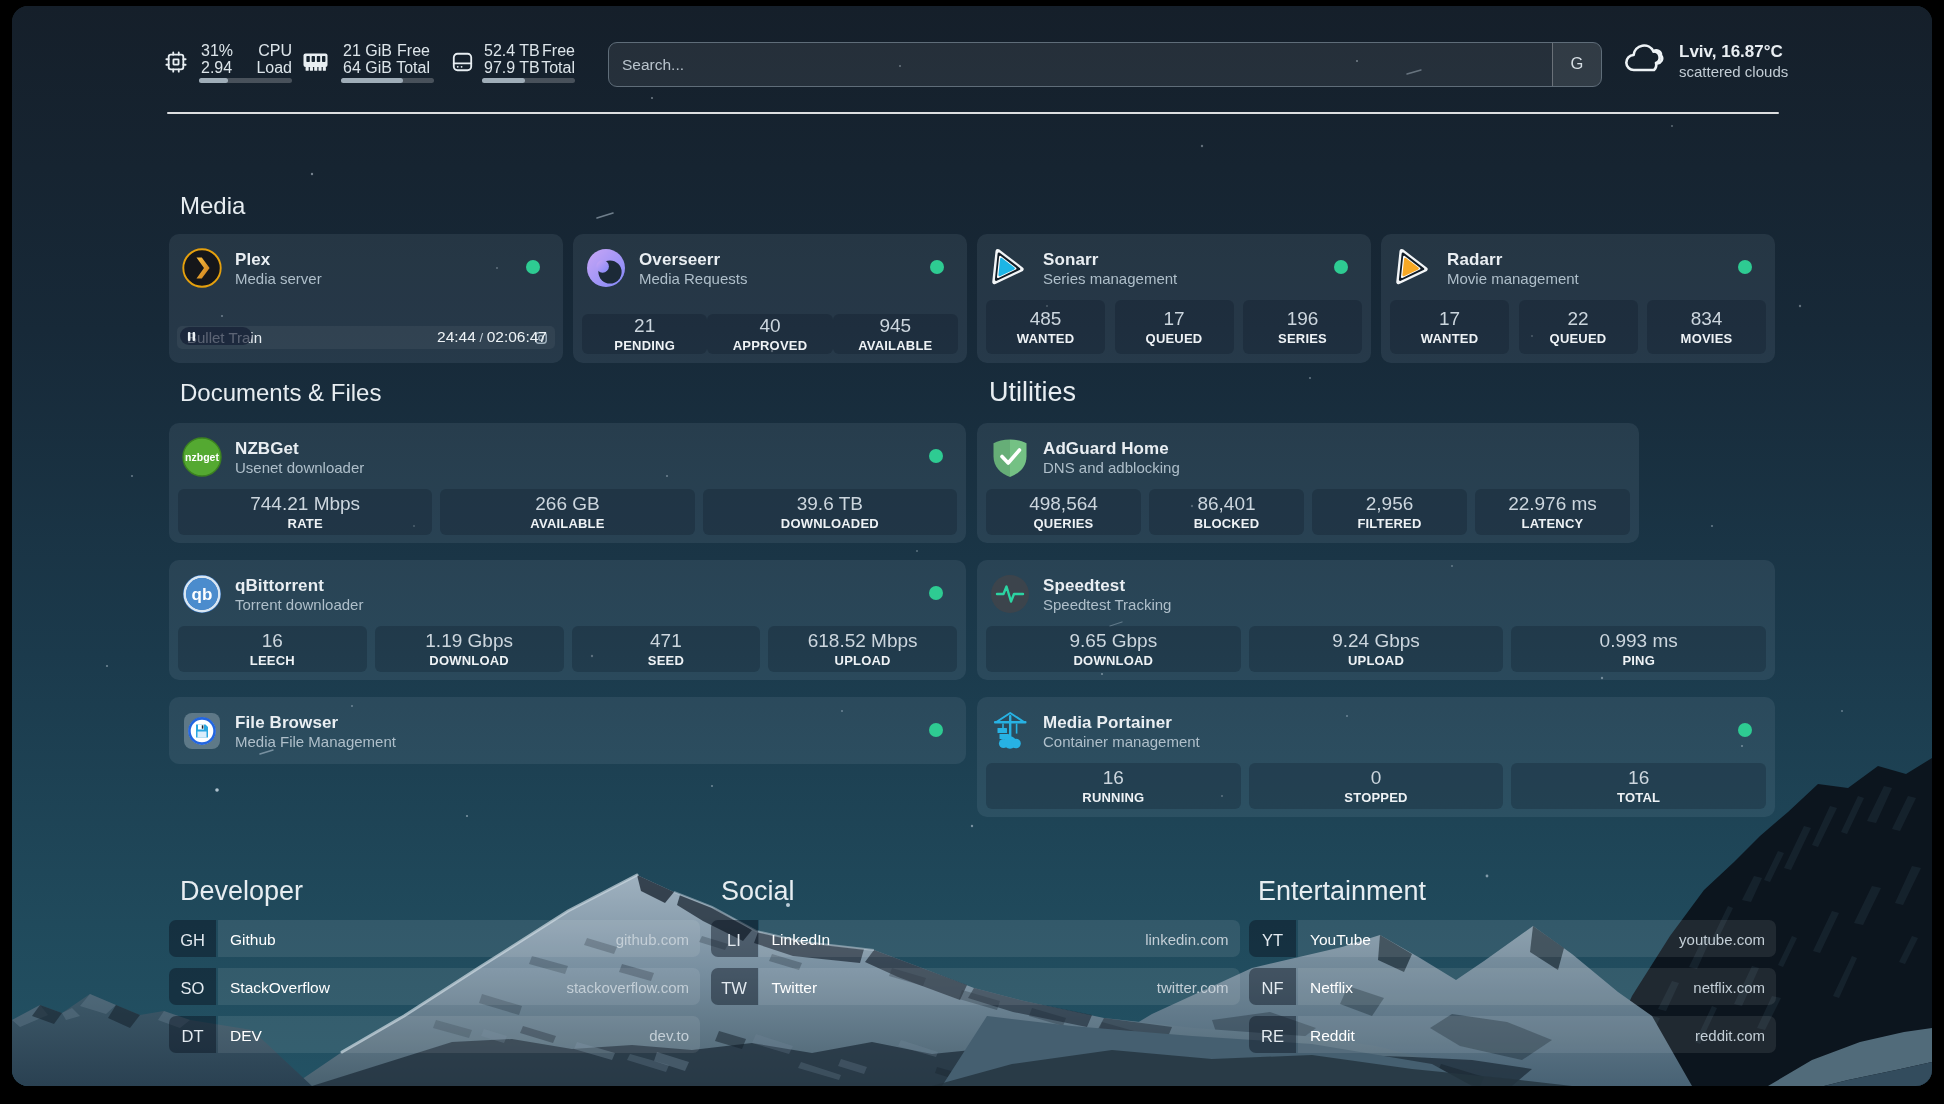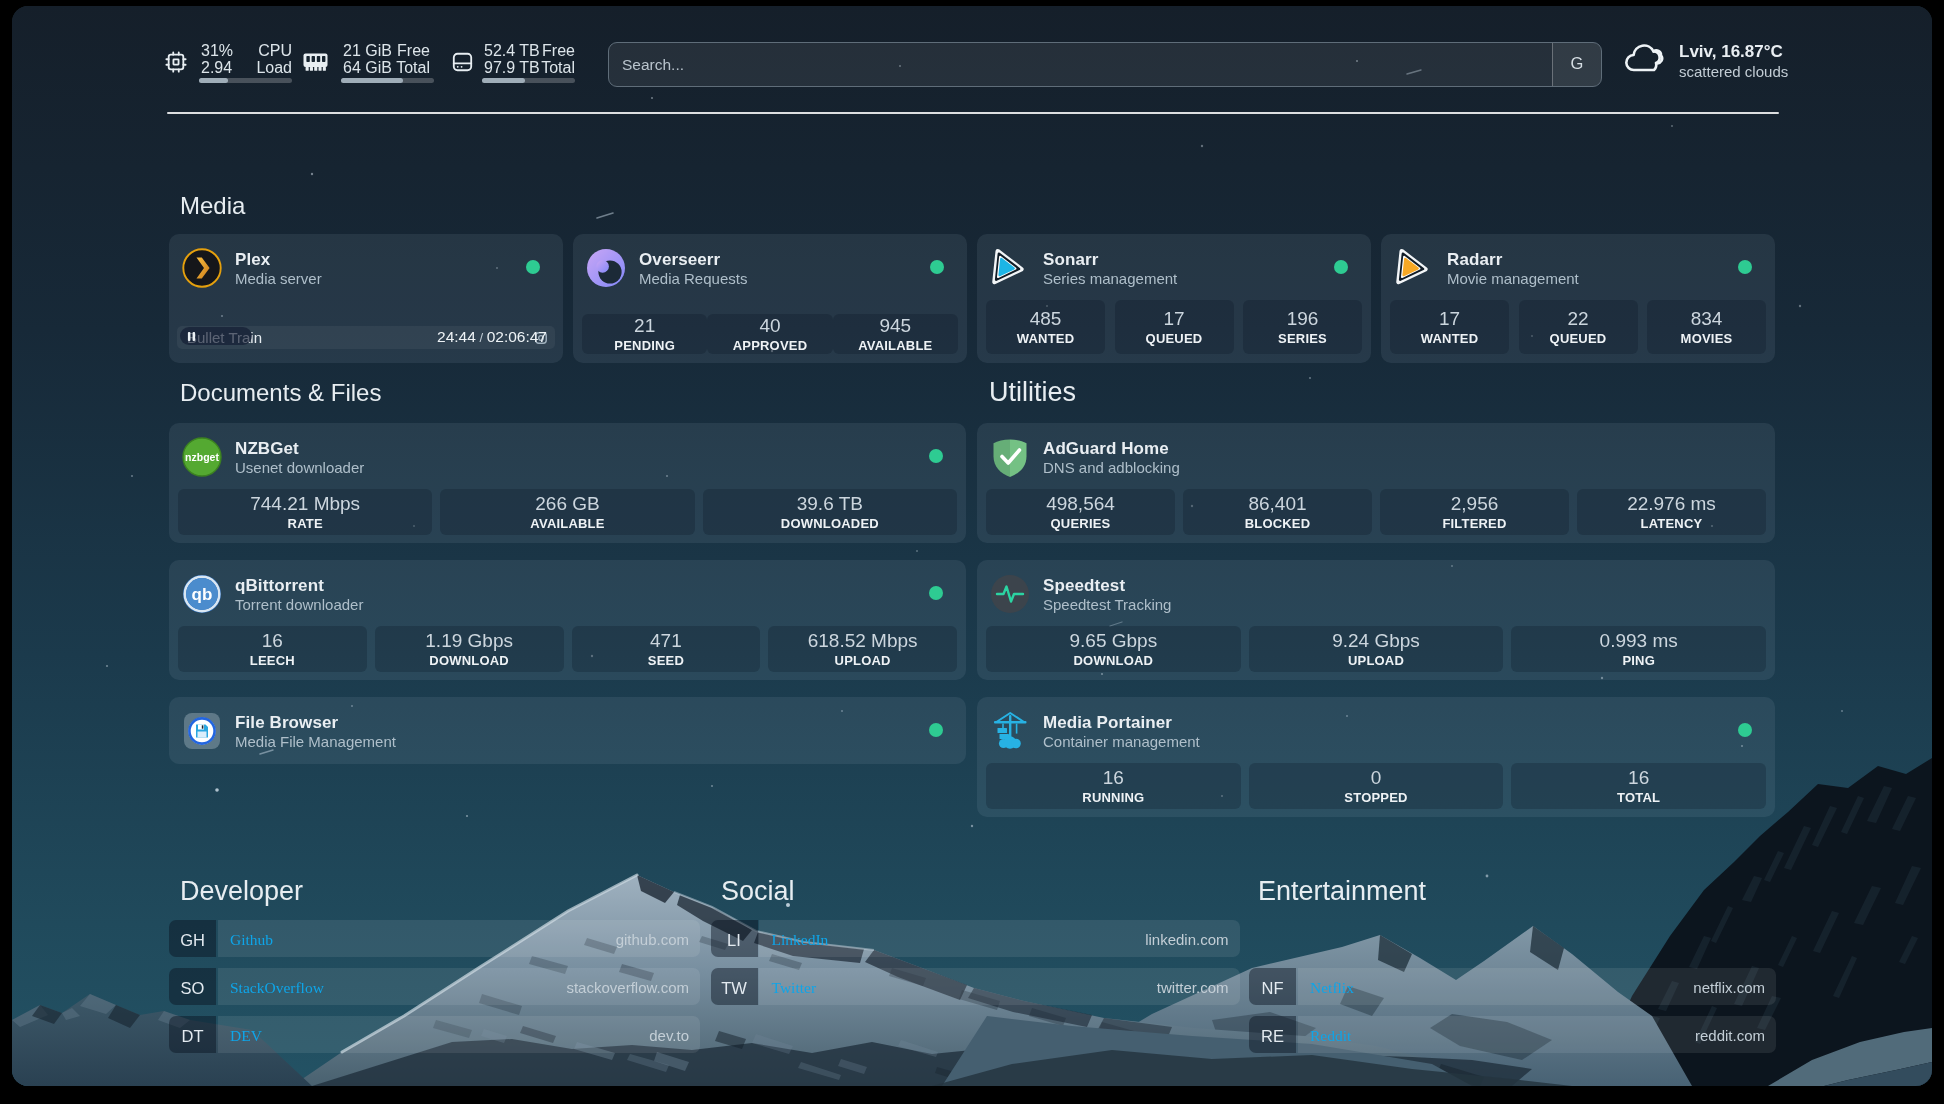--- a/index.html
+++ b/index.html
@@ -22,21 +22,21 @@
 .num { font-size:19px; color:#ccd6de; line-height:23px; }
 .lbl { font-size:13px; font-weight:700; color:#eef2f5; line-height:17px; letter-spacing:0.2px; }
 .h1 { position:absolute; color:#e7edf1; font-weight:500;margin-left:12px; }
 .tbt { position:absolute; font-size:16px; line-height:17px; color:#dde5ea; }
 .tbar { position:absolute; height:5px; border-radius:2.5px; background:rgba(255,255,255,0.22); }
 .tfill { height:5px; border-radius:2.5px; background:#9fadb8; }
 .bm { position:absolute; height:37px; }
 .bmband { position:absolute; left:48.5px; top:0; right:0; bottom:0; background:rgba(255,255,255,0.085); border-radius:0 7px 7px 0; }
 .abbr { position:absolute; left:0; top:0; width:47px; height:37px; background:rgba(8,18,30,0.45);
   border-radius:7px 0 0 7px; text-align:center; line-height:40px; font-size:16.5px; color:#e3eaf0; }
-.bname { position:absolute; left:61px; top:0; height:37px; line-height:40px; font-size:15.5px; color:#0ea5e9;font-family:Liberation Serif, serif; }
+.bname { position:absolute; left:61px; top:0; height:37px; line-height:40px; font-size:15.5px; color:#ffffff; }
 .bdom { position:absolute; right:11px; top:0; height:37px; line-height:40px; font-size:15px; color:#c3ced6; }
 </style>
 </head>
 <body>
 <div class="frame">
 <svg class="bg" viewBox="0 0 1920 1080" preserveAspectRatio="none">
   <defs>
     <linearGradient id="sky" x1="0" y1="0" x2="0" y2="1">
       <stop offset="0" stop-color="#151f2a"></stop>
       <stop offset="0.3" stop-color="#172938"></stop>
@@ -476,21 +476,21 @@
       </g>
     </svg>
     <div class="ctxt">
       <div class="ctitle">File Browser</div>
       <div class="csub">Media File Management</div>
     </div>
   </div>
   <div class="dot"></div>
 </div>
 
-<div class="card" style="left:965px;top:416.5px;width:798px;height:120px;text-decoration:underline;">
+<div class="card" style="left:965px;top:416.5px;width:662px;height:120px;text-decoration:underline;">
   <div class="chead">
     <svg class="cicon" viewBox="0 0 40 40">
       <path d="M20 2.5 C26.5 2.5 32.5 4 36.5 6.2 V19.5 C36.5 29.5 29.5 36.6 20 40 Z" fill="#74c184"></path>
       <path d="M20 2.5 C13.5 2.5 7.5 4 3.5 6.2 V19.5 C3.5 29.5 10.5 36.6 20 40 Z" fill="#66ae77"></path>
       <path d="M12 19.5 L18.2 26 L29.5 13" fill="none" stroke="#ffffff" stroke-width="3.6" stroke-linecap="round" stroke-linejoin="round"></path>
     </svg>
     <div class="ctxt">
       <div class="ctitle">AdGuard Home</div>
       <div class="csub">DNS and adblocking</div>
     </div>
@@ -601,20 +601,26 @@
         <div class="abbr">LI</div>
   <div class="bname">LinkedIn</div>
         <div class="bdom">linkedin.com</div>
 </div>
 <div class="bm" style="left:698.5px;top:962px;width:529px;">
   <div class="bmband"></div>
         <div class="abbr">TW</div>
   <div class="bname">Twitter</div>
         <div class="bdom">twitter.com</div>
 </div>
+<div class="bm" style="left:1237px;top:914px;width:527px;">
+  <div class="bmband"></div>
+        <div class="abbr">YT</div>
+  <div class="bname">YouTube</div>
+        <div class="bdom">youtube.com</div>
+</div>
 <div class="bm" style="left:1237px;top:962px;width:527px;">
   <div class="bmband"></div>
         <div class="abbr">NF</div>
   <div class="bname">Netflix</div>
         <div class="bdom">netflix.com</div>
 </div>
 <div class="bm" style="left:1237px;top:1010px;width:527px;">
   <div class="bmband"></div>
         <div class="abbr">RE</div>
   <div class="bname">Reddit</div>

